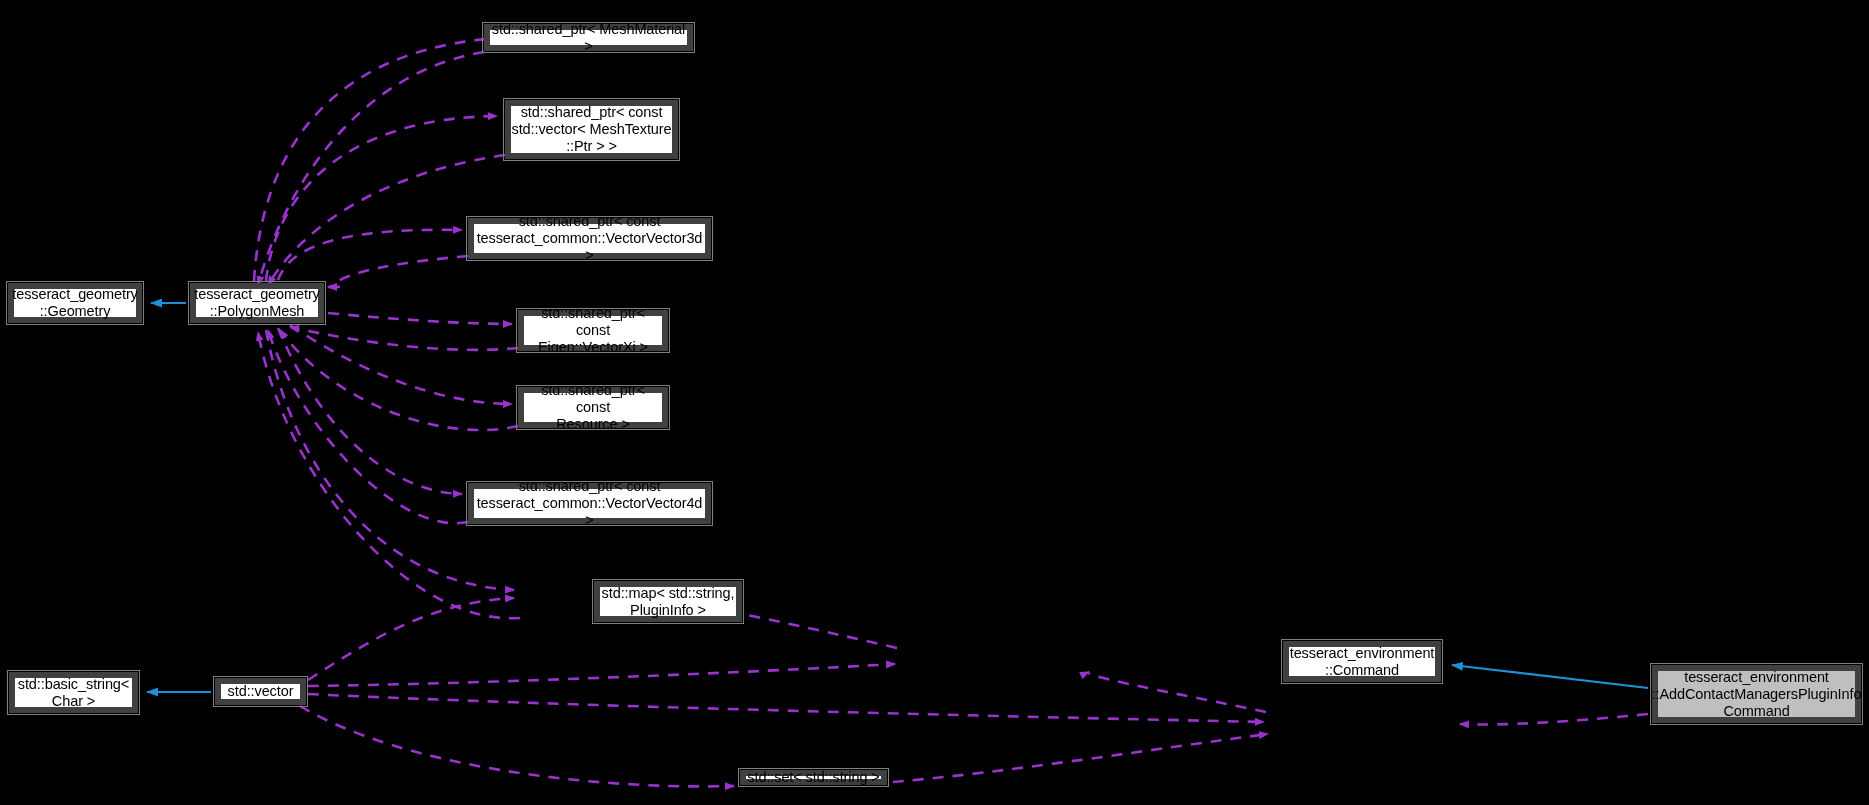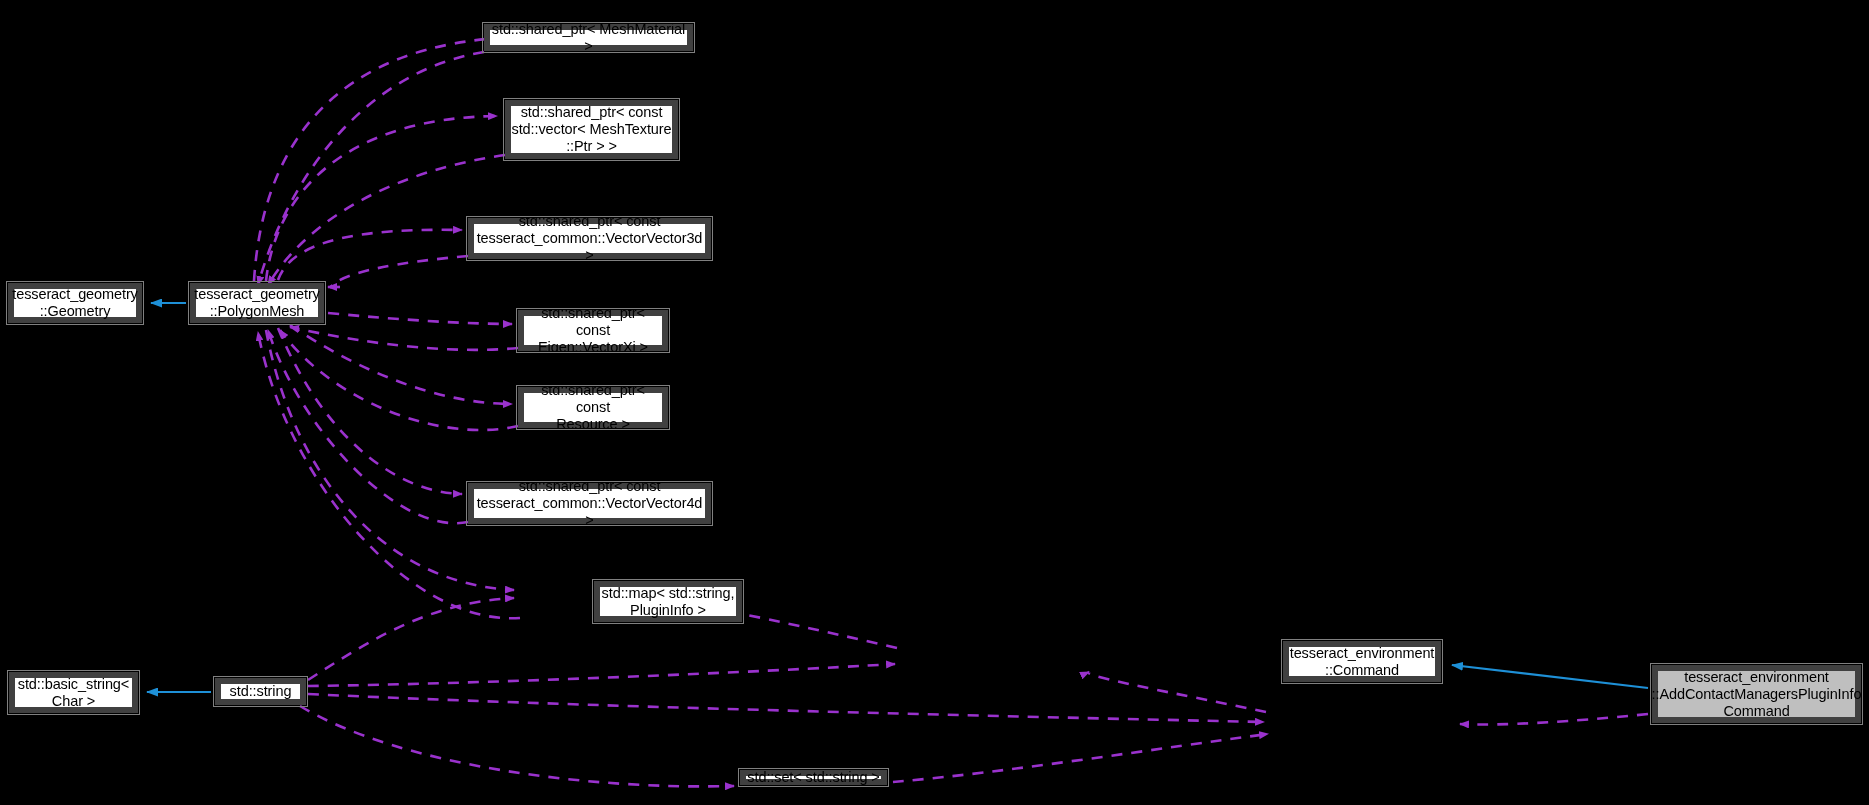--- a/index.html
+++ b/index.html
@@ -134,21 +134,21 @@
 
   <div class="node" style="left:468px; top:483px; width:243px; height:41px;">std::shared_ptr&lt; const
 tesseract_common::VectorVector4d &gt;</div>
 
   <div class="node" style="left:550px; top:581px; width:148px; height:41px;margin-left:44px;">std::map&lt; std::string,
 PluginInfo &gt;</div>
 
   <div class="node" style="left:9px; top:672px; width:129px; height:41px;">std::basic_string&lt;
 Char &gt;</div>
 
-  <div class="node" style="left:215px; top:678px; width:91px; height:27px;">std::string</div>
+  <div class="node" style="left:215px; top:678px; width:91px; height:27px;">std::vector</div>
 
   <div class="node" style="left:740px; top:770px; width:147px; height:15px;">std::set&lt; std::string &gt;</div>
 
 
 
   <div class="node" style="left:1283px; top:641px; width:158px; height:41px;">tesseract_environment
 ::Command</div>
 
   <div class="node root" style="left:1652px; top:665px; width:209px; height:58px;">tesseract_environment
 ::AddContactManagersPluginInfo

